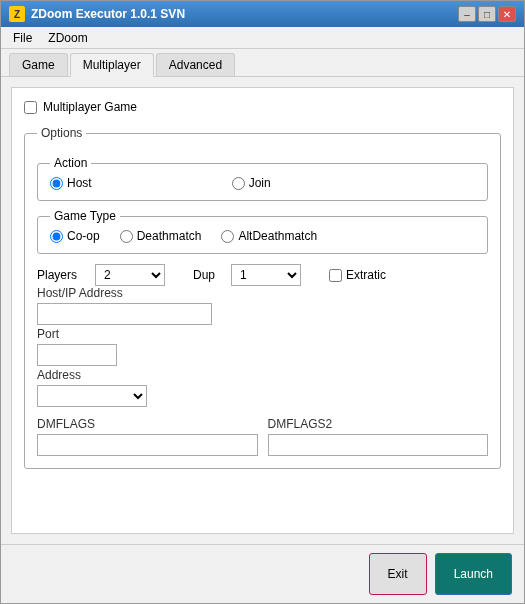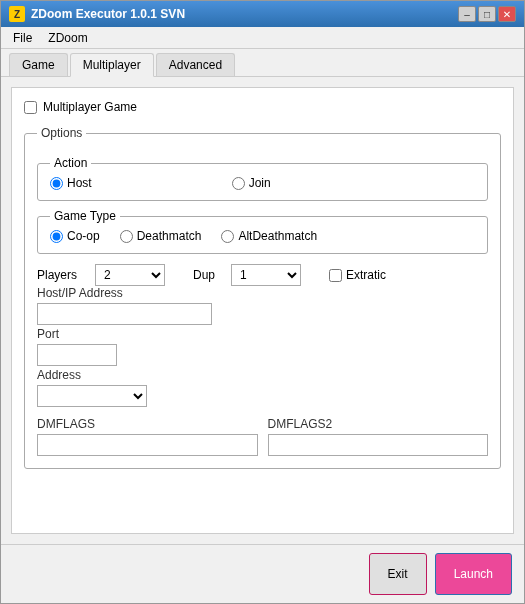--- a/index.html
+++ b/index.html
@@ -212,21 +212,21 @@
     }
     .btn {
       padding: 13px 18px;
       font-size: 12px;
       border: 1px solid #be185d;
       border-radius: 3px;
       cursor: pointer;
       background: #e0e0e0;
     }
     .btn-primary {
-      background: #ec4899;
+      background: #0f766e;
       color: white;
       border-color: #2c6faf;
       text-align: right;
     }
     .inline-label {
       font-size: 12px;
       min-width: 30px;
     }
     .players-dup-row {
       display: flex;

